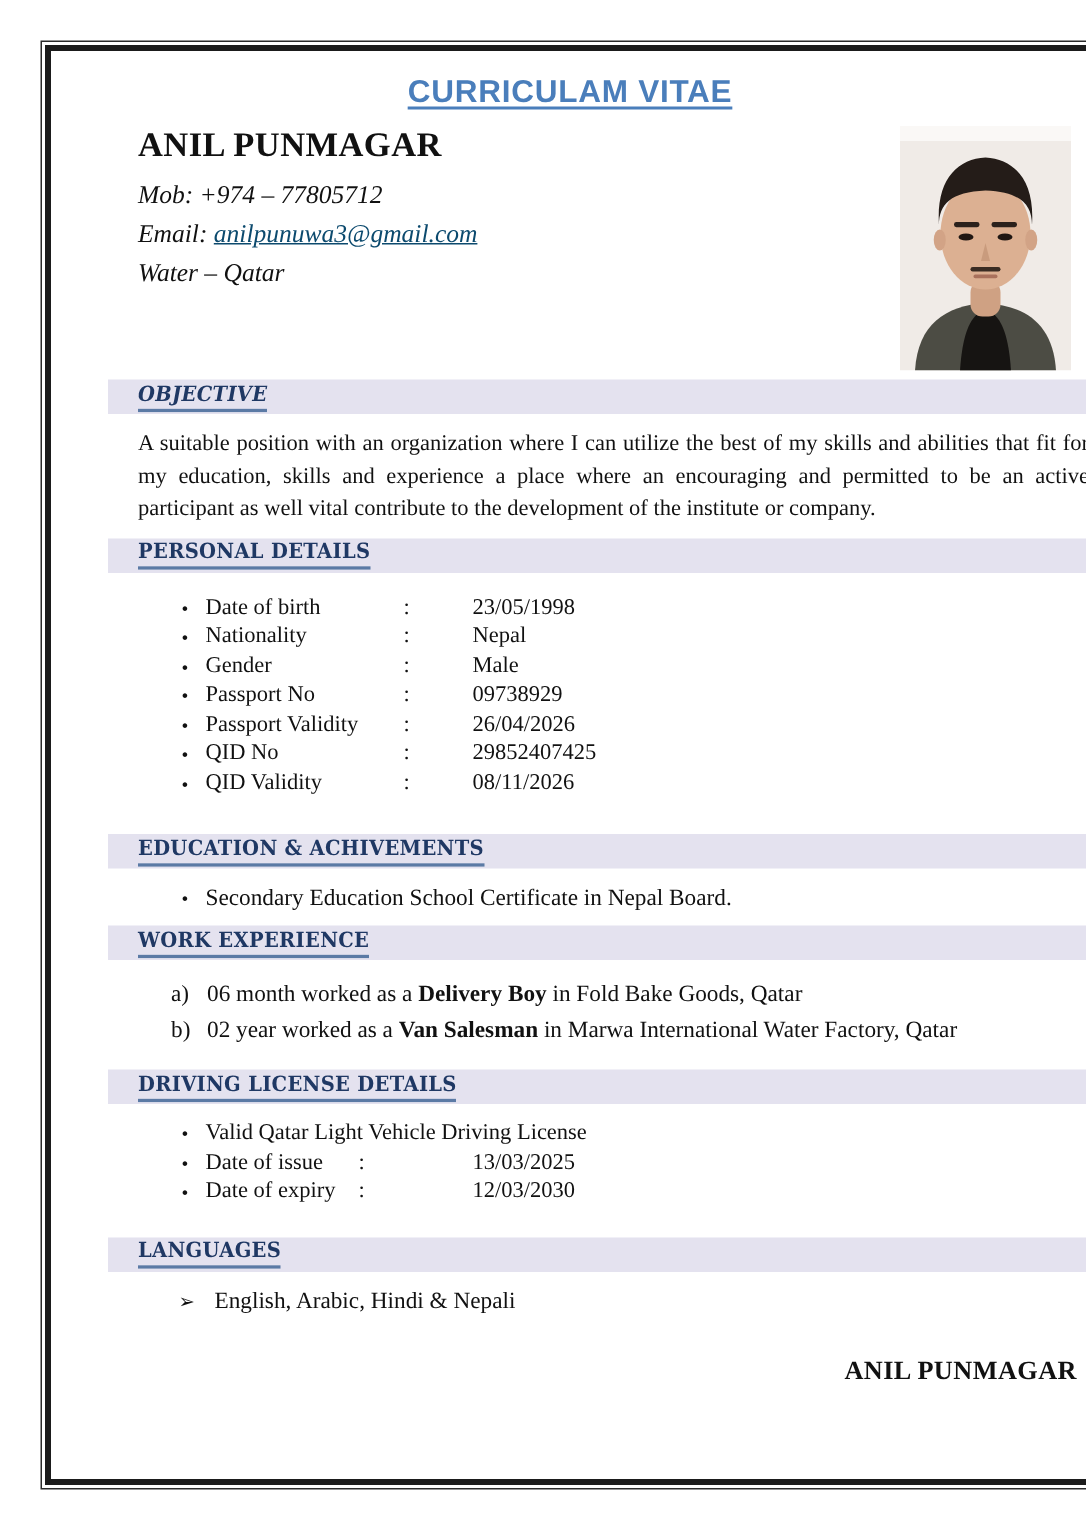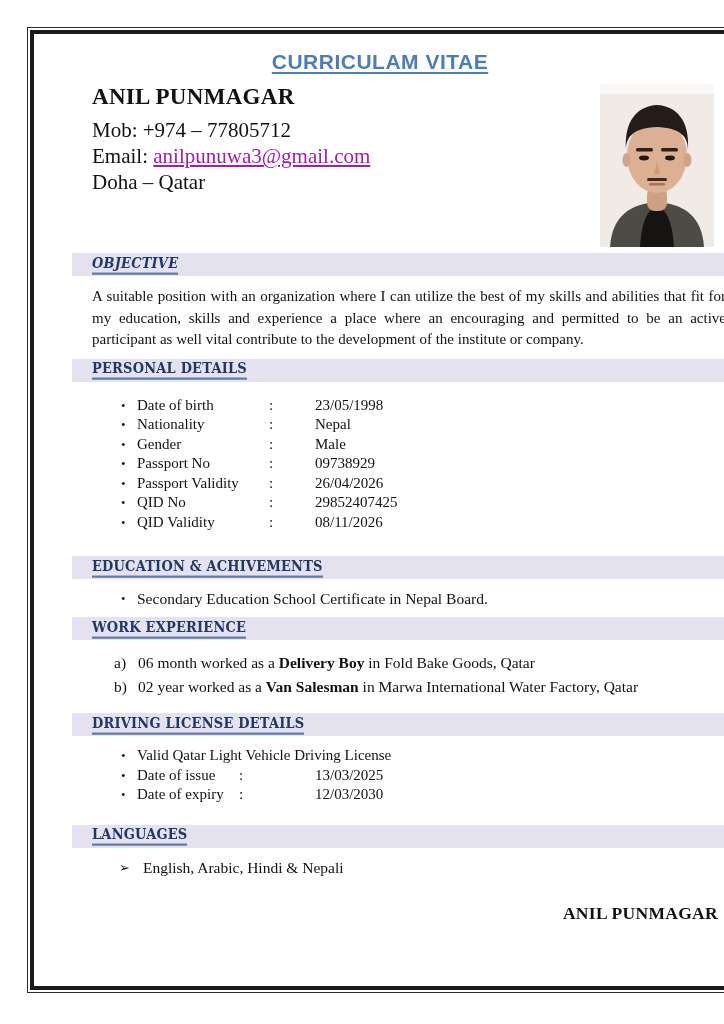--- a/index.html
+++ b/index.html
@@ -27,22 +27,22 @@
     color: #4a7ebb;
     text-decoration: underline;
     text-decoration-thickness: 2px;
     text-underline-offset: 3px;
   }
 
   
   .header-row { display: flex; justify-content: space-between; align-items: flex-start; }
   .id-block { padding-left: 20px; }
   .person-name { font-size: 23px; font-weight: bold; letter-spacing: 0.3px; margin-bottom: 7px; }
-  .contact-line { font-size: 21px; line-height: 26px; }
-  .email-link { color: #a21caf; text-decoration: underline; cursor: pointer; }
+  .contact-line { font-size: 17px; line-height: 26px; font-style: italic; }
+  .email-link { color: #0c4a6e; text-decoration: underline; cursor: pointer; }
   .photo-frame { width: 114px; height: 163px; margin-right: 14px; flex: 0 0 auto; }
   .photo-frame svg { display: block; width: 100%; height: 100%; }
 
   
   .band {
     background: #e4e2ef;
     height: 23px;
     display: flex;
     align-items: center;
     padding-left: 20px;
@@ -96,21 +96,21 @@
 
     <div class="header-row">
       <div class="id-block">
         <div class="person-name">ANIL PUNMAGAR</div>
         <div class="contact-line">
           <span>Mob: </span><span>+974 – 77805712</span>
         </div>
         <div class="contact-line">
           <span>Email: </span><span class="email-link">anilpunuwa3@gmail.com</span>
         </div>
-        <div class="contact-line">Doha – Qatar</div>
+        <div class="contact-line">Water – Qatar</div>
       </div>
 
       <div class="photo-frame">
         <svg viewBox="0 0 114 163" xmlns="http://www.w3.org/2000/svg">
           <rect x="0" y="0" width="114" height="163" fill="#f0ebe7"></rect>
           <rect x="0" y="0" width="114" height="10" fill="#faf8f6"></rect>
 
           <path d="M10 163 C12 132 30 120 57 118 C84 120 102 132 104 163 Z" fill="#4c4c44"></path>
 
           <path d="M40 163 C42 132 50 124 57 123 C64 124 72 132 74 163 Z" fill="#161412"></path>

